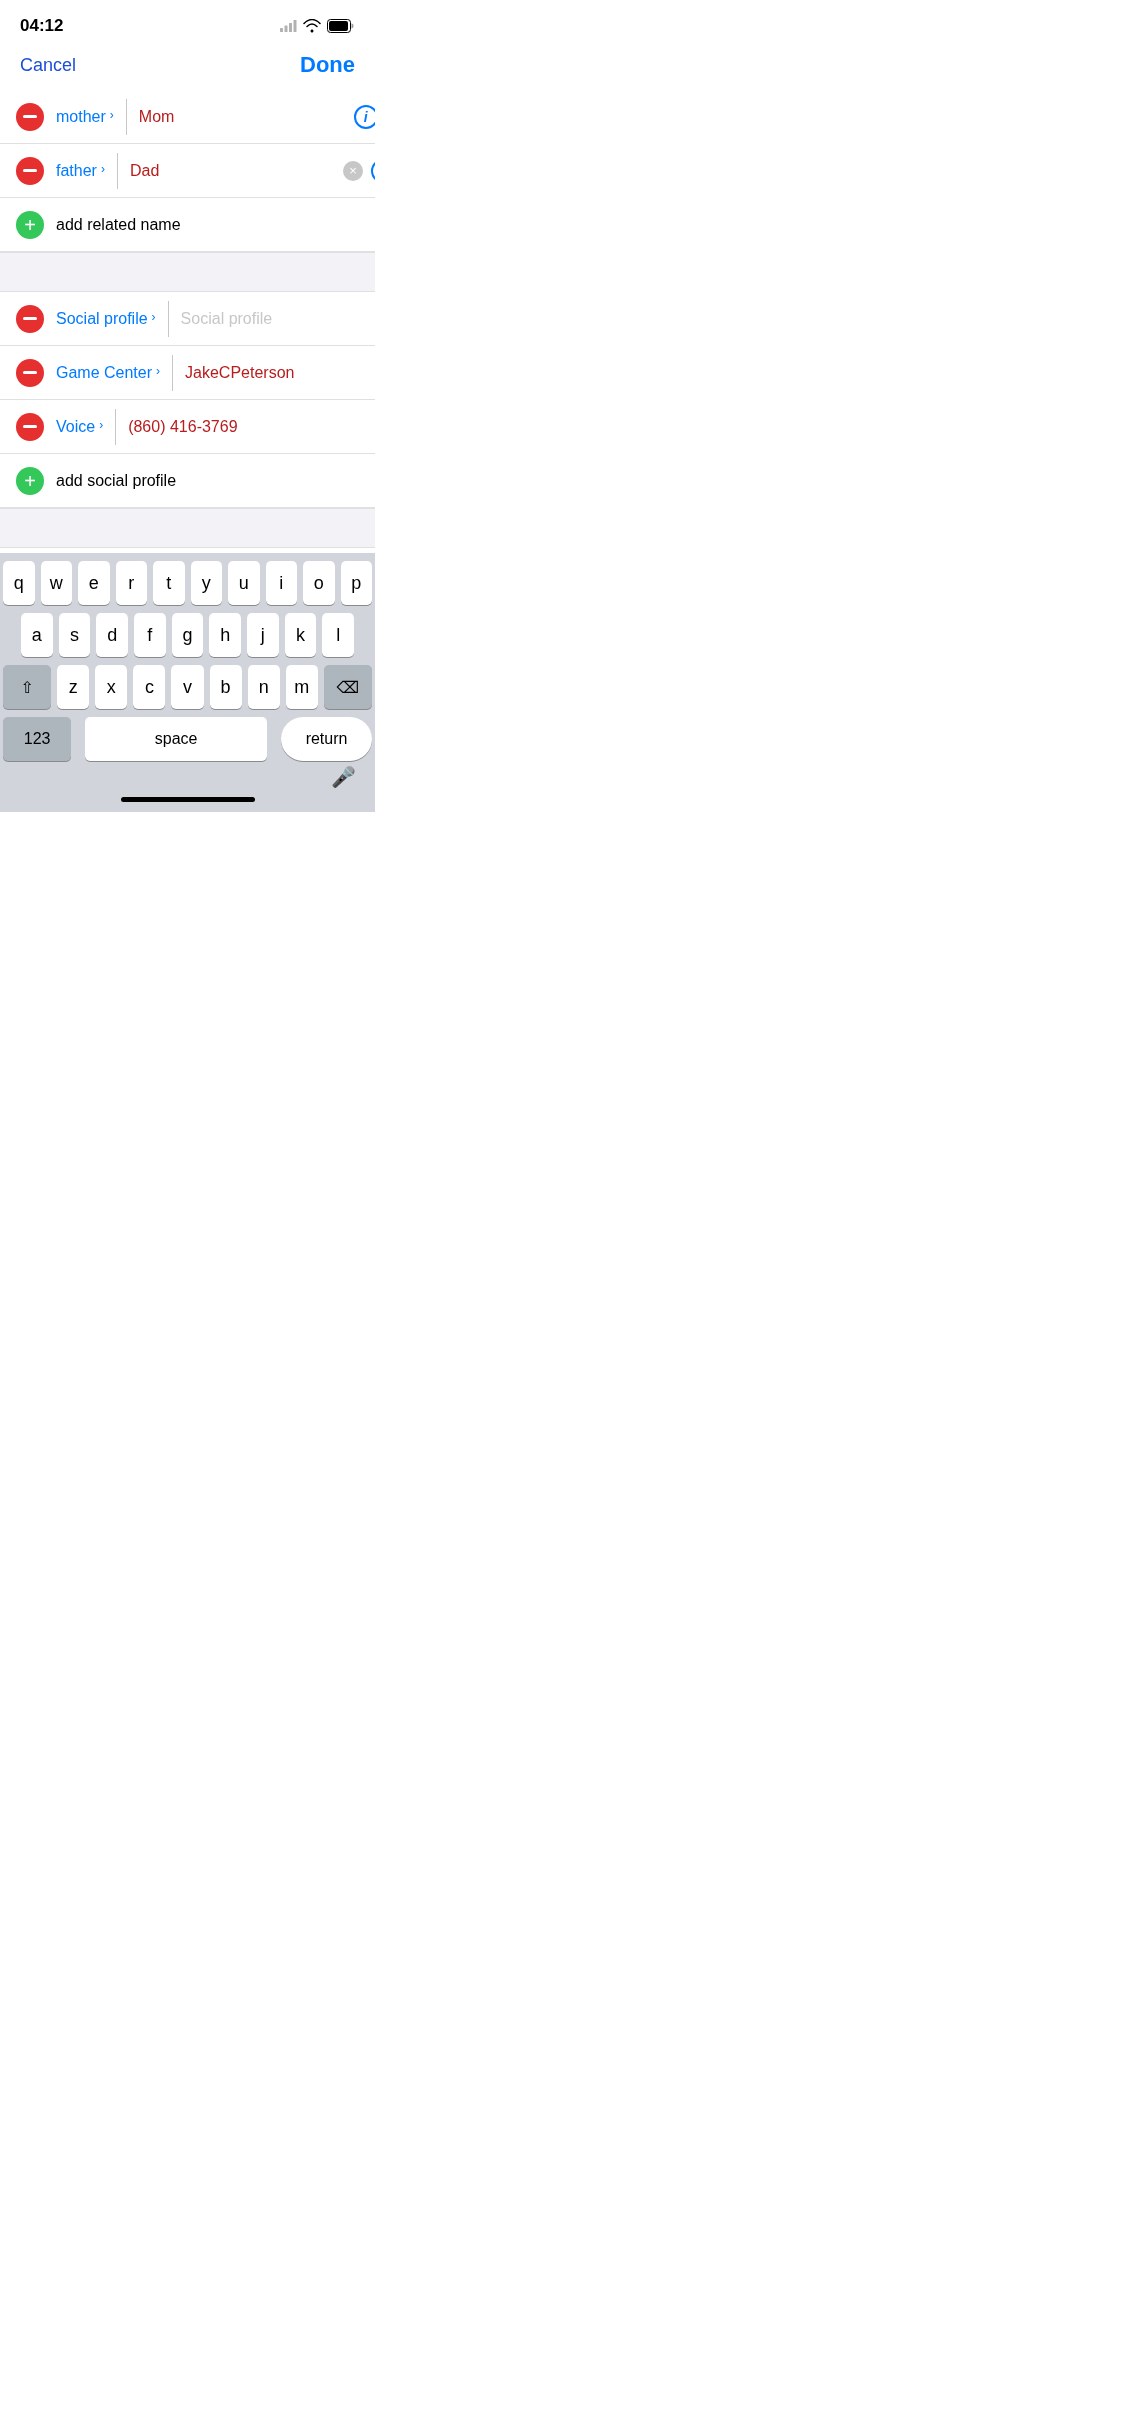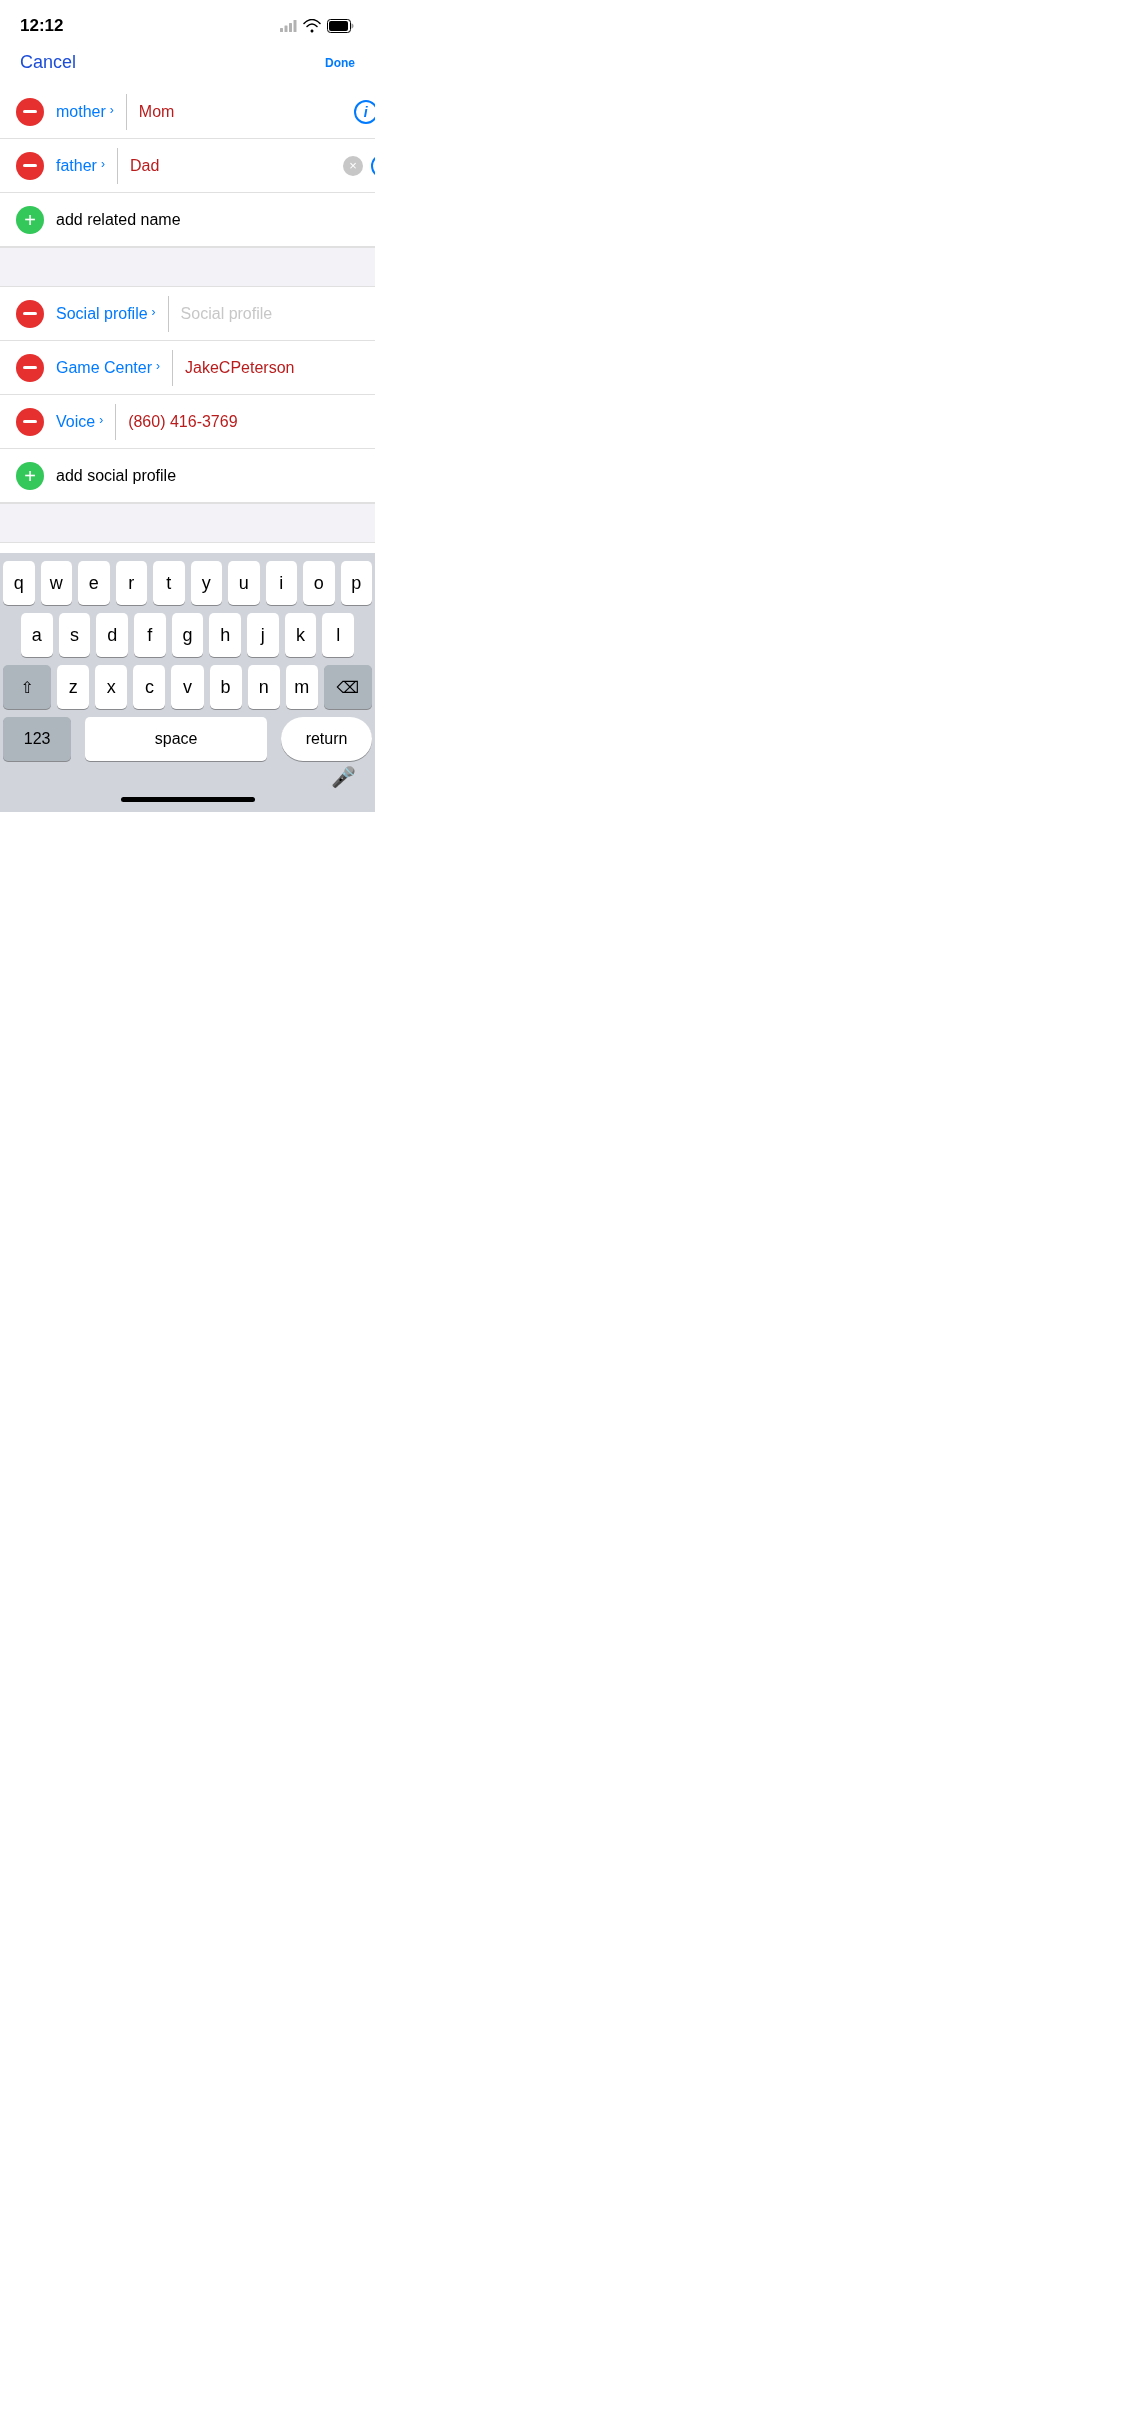--- a/index.html
+++ b/index.html
@@ -40,21 +40,21 @@
       align-items: center;
       padding: 8px 20px 12px 20px;
     }
     .nav-cancel {
       color: #1d4ed8;
       font-size: 18px;
       cursor: pointer;
     }
     .nav-done {
       color: #007AFF;
-      font-size: 12px;
+      font-size: 22px;
       font-weight: 700;
       cursor: pointer;
     }
 
     
     .content {
       background: #fff;
     }
 
     
@@ -275,21 +275,21 @@
       width: 134px;
       height: 5px;
       background: #000;
       border-radius: 3px;
     }
   </style>
 </head>
 <body>
 
 <div class="status-bar">
-  <span class="status-time">12:12</span>
+  <span class="status-time">04:12</span>
   <div class="status-icons">
     <svg width="17" height="12" viewBox="0 0 17 12">
       <rect x="0" y="8" width="3" height="4" rx="0.5" fill="#000" opacity="0.3"></rect>
       <rect x="4.5" y="5.5" width="3" height="6.5" rx="0.5" fill="#000" opacity="0.3"></rect>
       <rect x="9" y="3" width="3" height="9" rx="0.5" fill="#000" opacity="0.3"></rect>
       <rect x="13.5" y="0" width="3" height="12" rx="0.5" fill="#000" opacity="0.3"></rect>
     </svg>
     <svg width="18" height="14" viewBox="0 0 18 14">
       <path d="M9 10.5 C9.8 10.5 10.5 11.2 10.5 12 C10.5 12.8 9.8 13.5 9 13.5 C8.2 13.5 7.5 12.8 7.5 12 C7.5 11.2 8.2 10.5 9 10.5 Z" fill="#000"></path>
       <path d="M4 7.5 C5.6 5.9 7.2 5 9 5 C10.8 5 12.4 5.9 14 7.5" stroke="#000" stroke-width="1.5" fill="none" stroke-linecap="round"></path>

